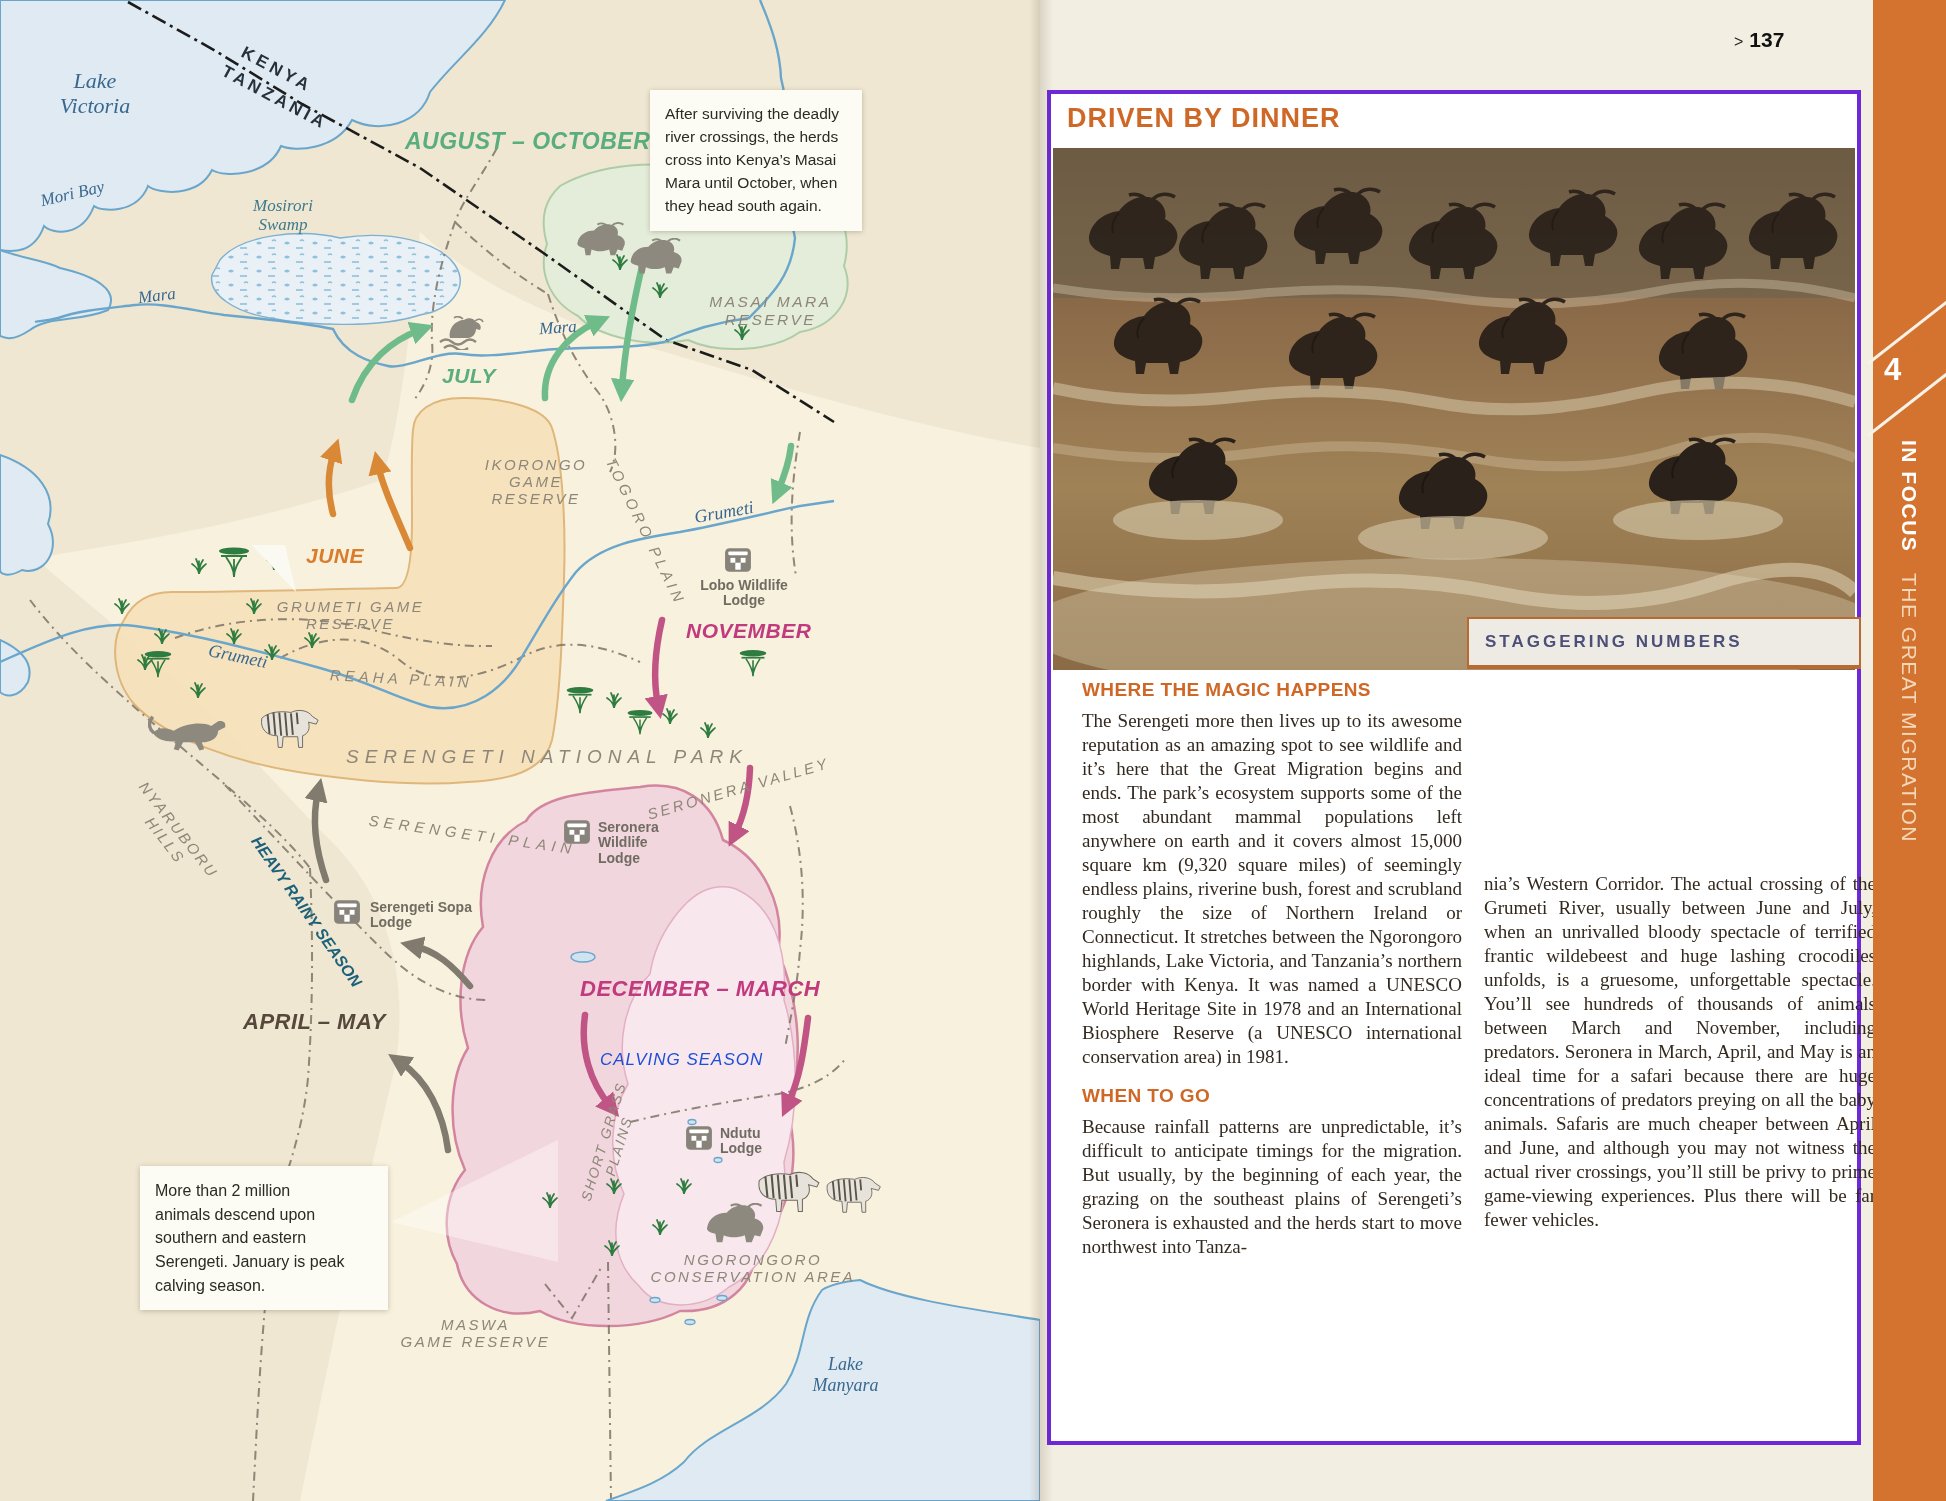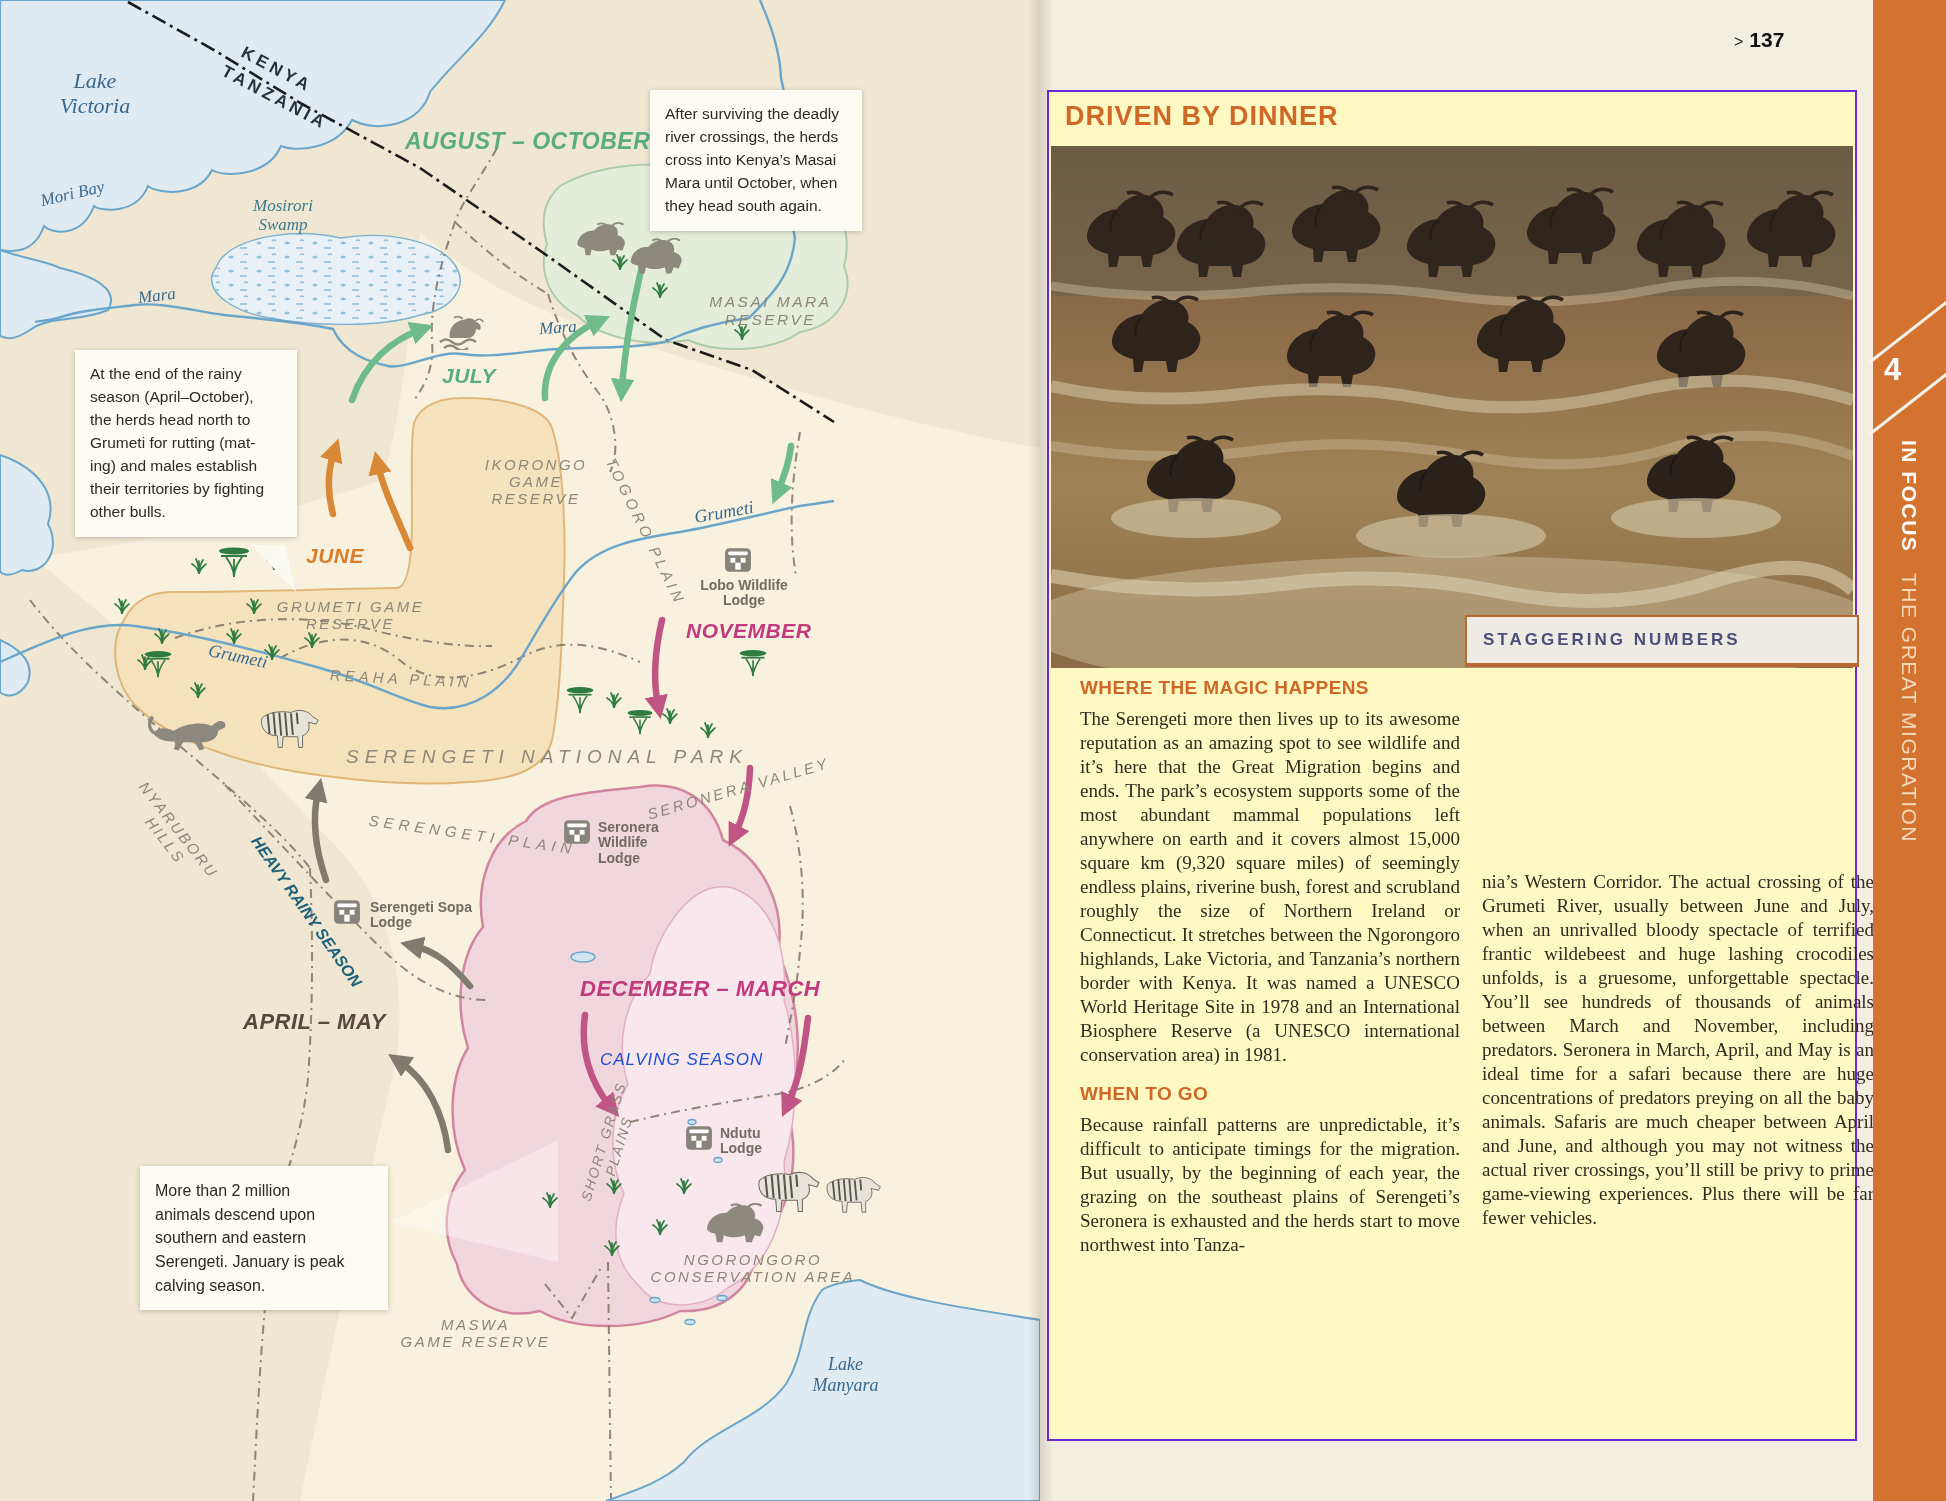--- a/index.html
+++ b/index.html
@@ -21,21 +21,21 @@
   .season-calving{font-style:italic;color:#1d4ed8;font-size:17px;letter-spacing:1px;white-space:nowrap;}
   .lodge-lab{font-weight:700;color:#716c62;font-size:14px;line-height:1.1;}
   .callout{position:absolute;background:#fcfbf4;box-shadow:0 1px 5px rgba(70,55,30,.28);
            padding:13px 15px;font-size:15.5px;line-height:1.48;color:#2c2a25;white-space:pre-line;}
 
   
   .article-page{position:absolute;left:1040px;top:0;width:833px;height:1501px;background:#f2eee1;}
   .pagenum{position:absolute;top:28px;left:694px;color:#111;}
   .pn-arrow{font-size:16px;color:#222;margin-right:6px;}
   .pn-num{font-size:21px;font-weight:700;}
-  .panel{position:absolute;left:7px;top:90px;width:806px;height:1347px;border:2px solid #6d28d9;background:#fef9c3;}
+  .panel{position:absolute;left:7px;top:90px;width:806px;height:1347px;border:4px solid #6d28d9;background:#ffffff;}
   .panel-title{position:absolute;left:16px;top:9px;font-size:27px;font-weight:700;color:#cf6827;letter-spacing:1px;}
   .photo{position:absolute;left:2px;top:54px;width:802px;height:522px;overflow:hidden;}
   .infobox{position:absolute;left:416px;top:523px;width:390px;border:2px solid #b96a33;background:#f7f3e6;z-index:3;}
   .infobox-h{background:rgba(236,234,226,.94);padding:13px 16px;font-weight:700;letter-spacing:3px;
              font-size:17px;color:#4c4f78;border-bottom:2px solid #b96a33;}
   .infobox-b{padding:12px 16px 15px;font-size:17px;line-height:1.47;color:#2c2a25;}
   .col{position:absolute;font-family:"Liberation Serif",serif;font-size:19px;line-height:24px;
        color:#33291f;text-align:justify;margin-left:17px;}
   .col1{left:14px;top:584px;width:380px;}
   .col2{left:416px;top:778px;width:392px;}
@@ -295,27 +295,20 @@
 <span class="mlabel lodge-lab" style="left:370px;top:900px;">Serengeti Sopa
 Lodge</span>
 <span class="mlabel lodge-lab" style="left:720px;top:1126px;">Ndutu
 Lodge</span>
 
 <div class="callout" style="left:650px;top:90px;width:182px;">After surviving the deadly
 river crossings, the herds
 cross into Kenya’s Masai
 Mara until October, when
 they head south again.</div>
-<div class="callout" style="left:75px;top:350px;width:192px;">At the end of the rainy
-season (April–October),
-the herds head north to
-Grumeti for rutting (mat-
-ing) and males establish
-their territories by fighting
-other bulls.</div>
 <div class="callout" style="left:140px;top:1166px;width:218px;font-size:16px;">More than 2 million
 animals descend upon
 southern and eastern
 Serengeti. January is peak
 calving season.</div>
 </div>
 
 <div class="article-page">
   <div class="pagenum">
     <span class="pn-arrow">&gt;</span><span class="pn-num">137</span>

